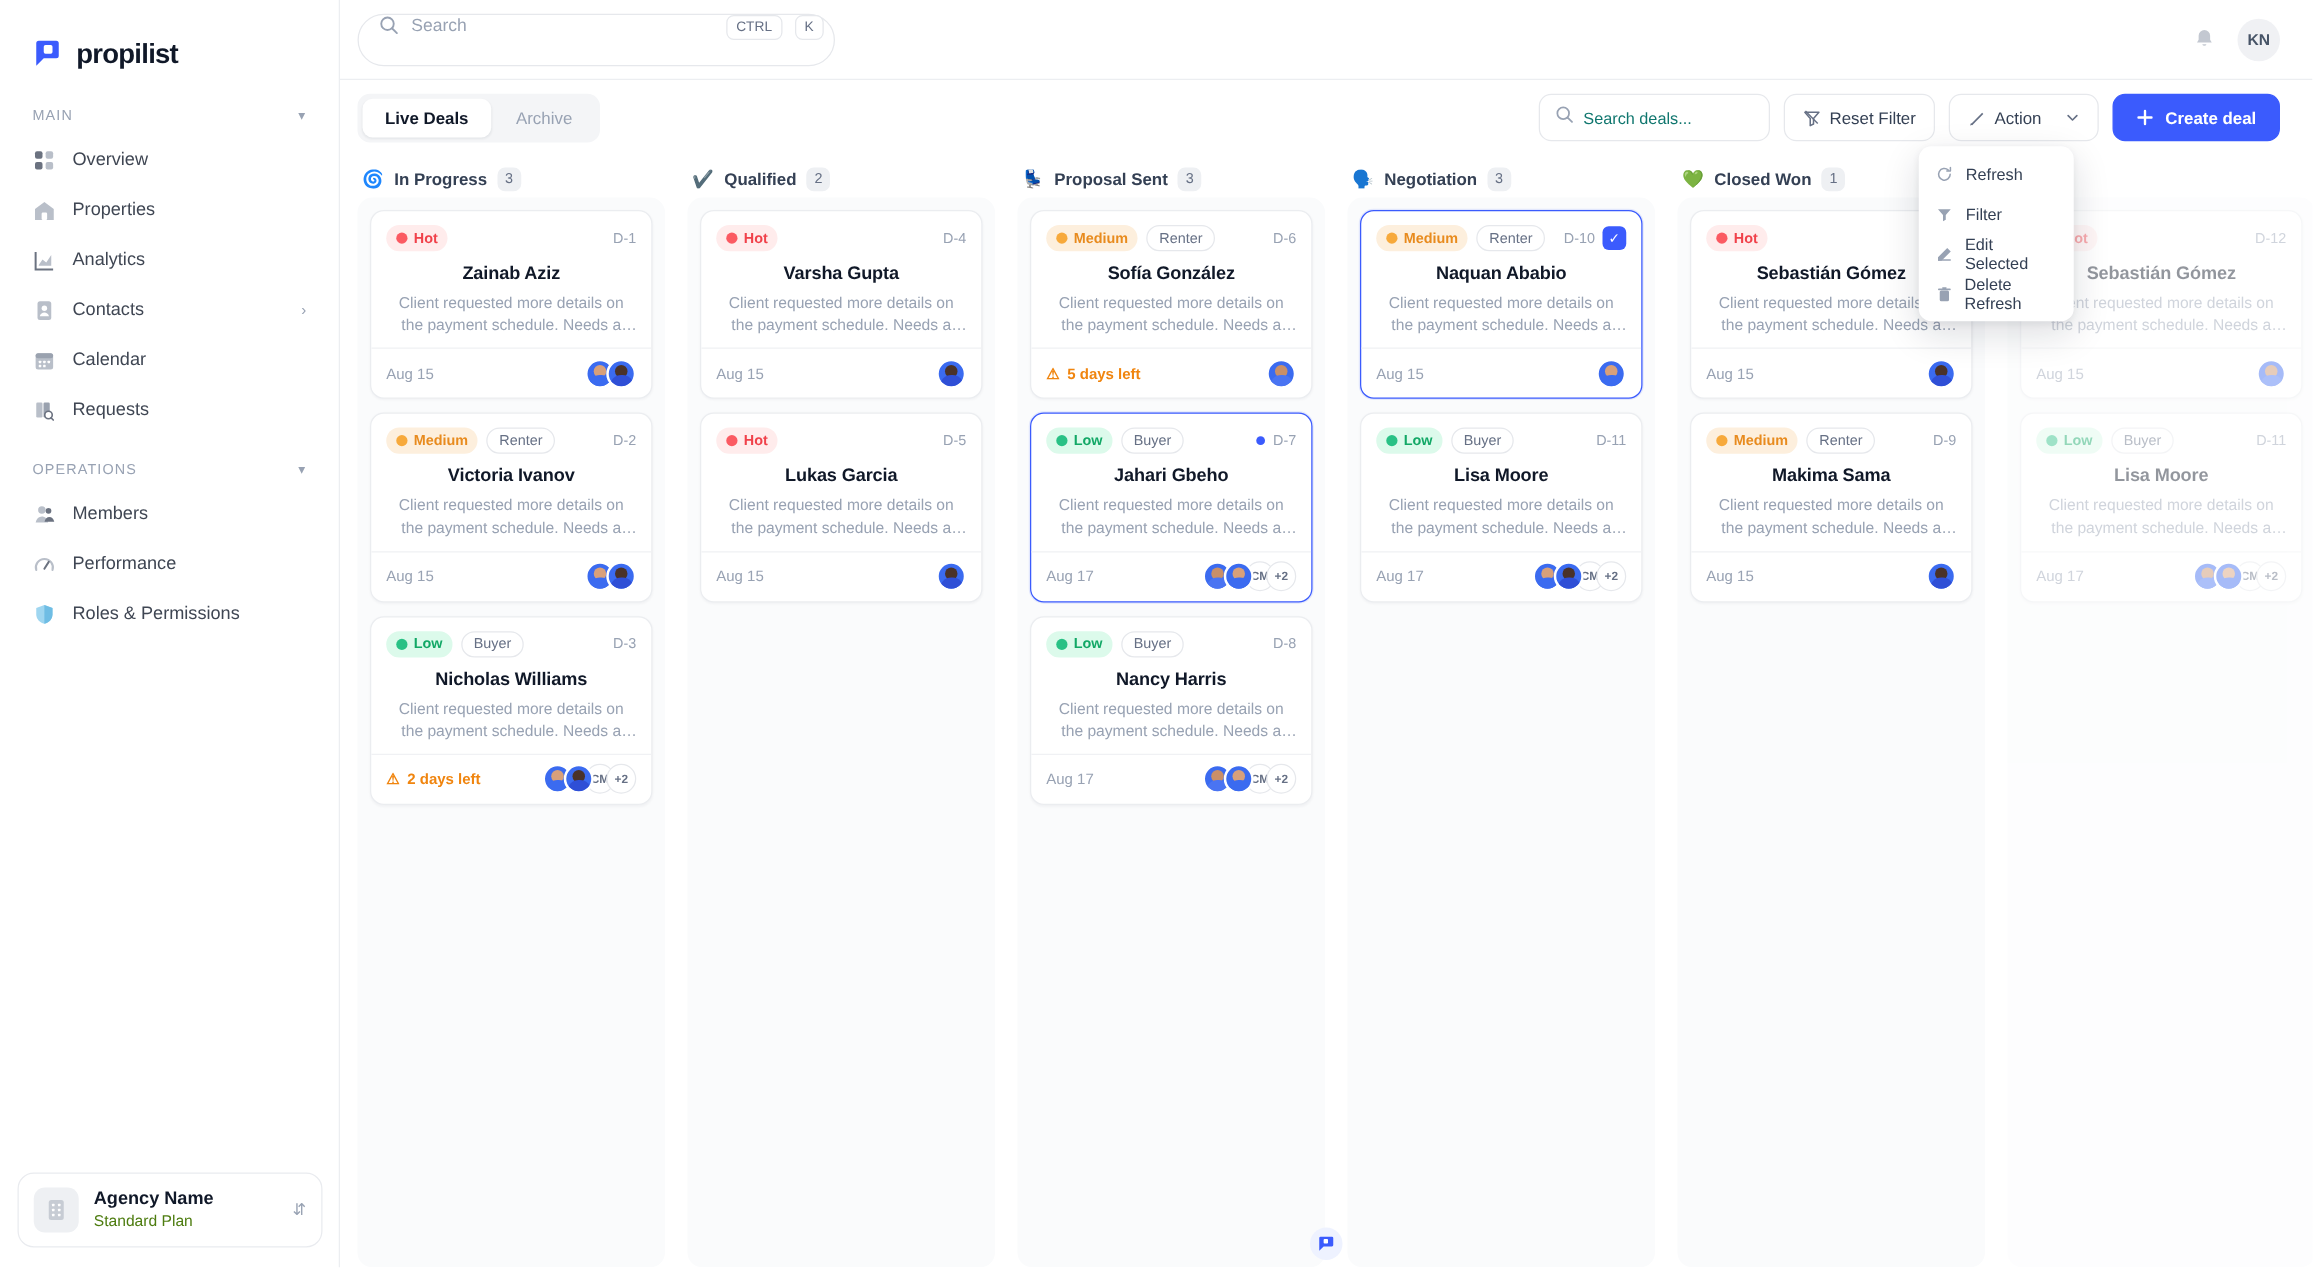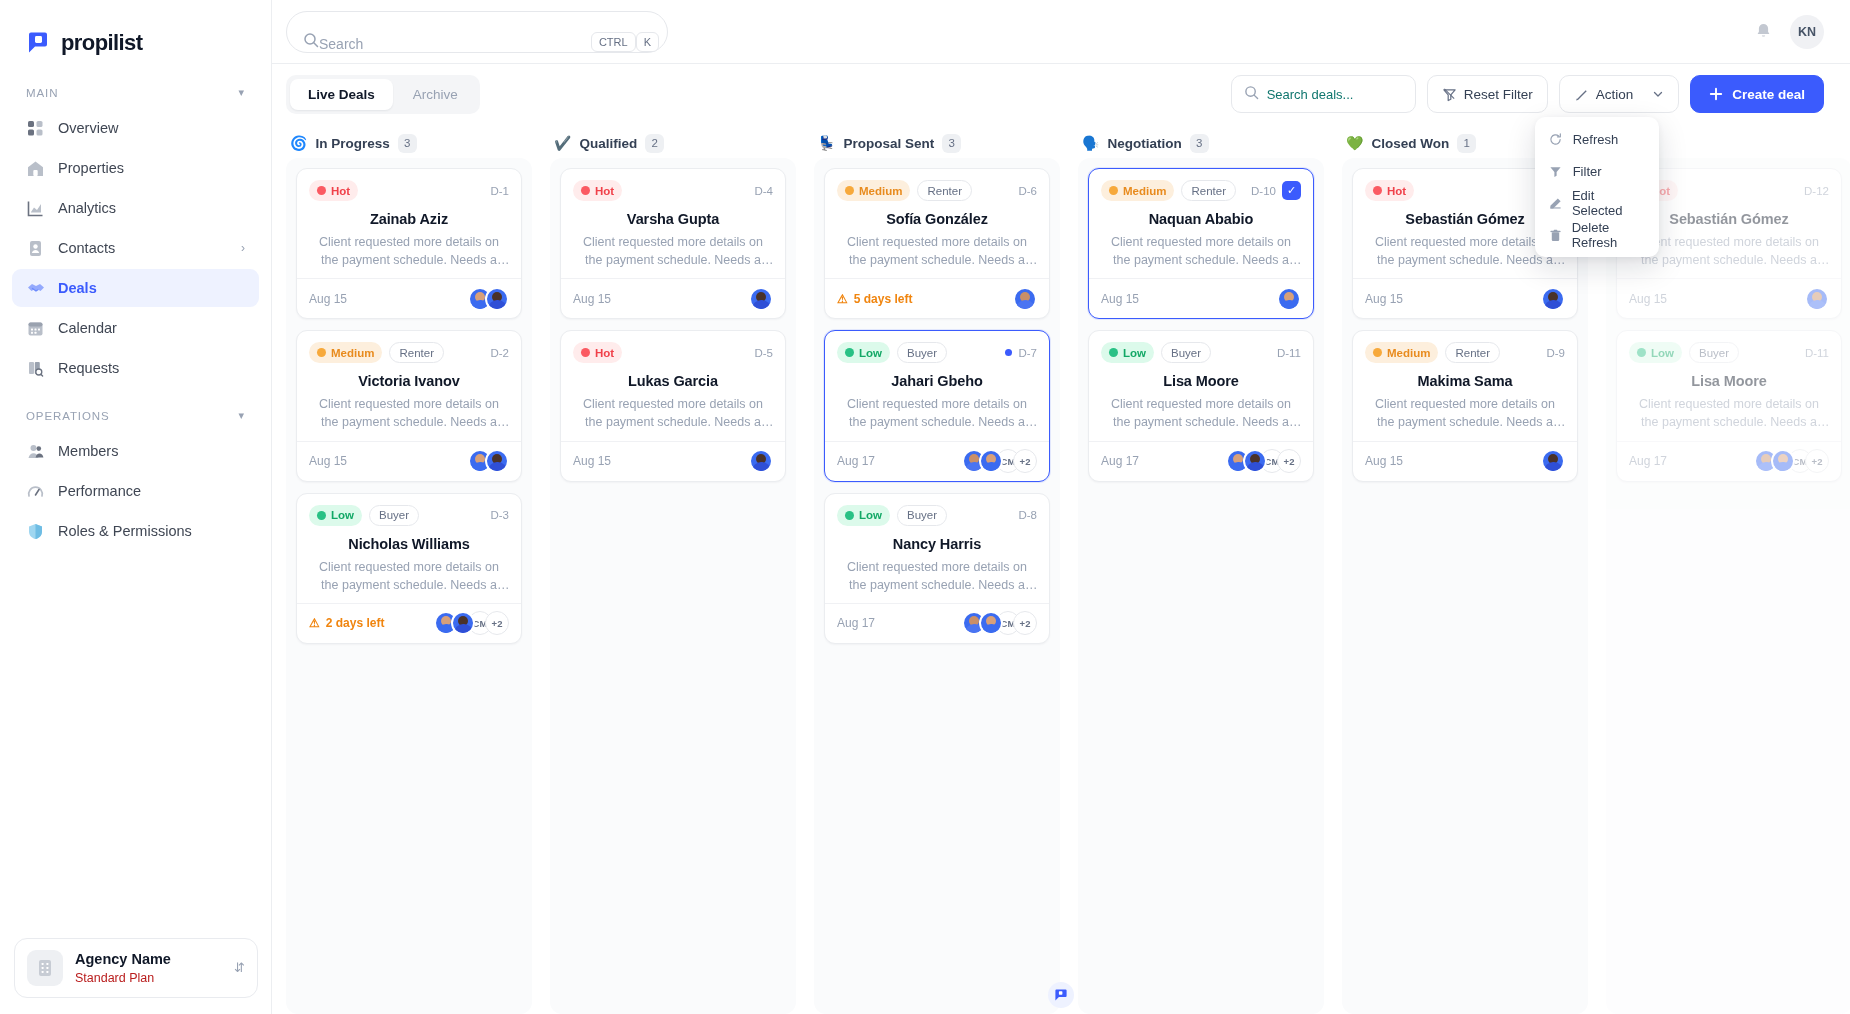--- a/index.html
+++ b/index.html
@@ -44,34 +44,34 @@
 
   .org-card {
     position: absolute; left: 14px; bottom: 16px; width: 244px;
     border: 1px solid #e9ebef; border-radius: 13px;
     display: flex; align-items: center; gap: 12px; padding: 11px 12px;
     background: #fff; cursor: pointer;
   }
   .org-logo { width: 36px; height: 36px; border-radius: 9px; background: #eef0f3; display:flex; align-items:center; justify-content:center; flex:0 0 36px;}
   .org-text { flex: 1; min-width: 0; }
   .org-name { font-size: 14.5px; font-weight: 700; color: #101828; line-height: 1.25; }
-  .org-plan { font-size: 12.5px; color: #b91c1c; line-height: 1.3; }
+  .org-plan { font-size: 12.5px; color: #4d7c0f; line-height: 1.3; }
   .org-caret { color: #98a2b3; font-size: 13px; }
 
   
   .main { flex: 1; min-width: 0; height: 1014px; display: flex; flex-direction: column; background: #ffffff; position: relative; }
 
   .topbar {
     height: 64px; flex: 0 0 64px;
     border-bottom: 1px solid #eceef1;
     display: flex; align-items: center; padding: 0 26px 0 14px;
   }
   .global-search {
     width: 382px; height: 42px; border: 1px solid #e6e8ec; border-radius: 21px;
-    display: flex; align-items: flex-end; gap: 0; padding: 0 8px 0 16px; cursor: text;
+    display: flex; align-items: flex-start; gap: 10px; padding: 0 8px 0 16px; cursor: text;
   }
   .global-search .ph { flex:1; font-size: 14px; color: #98a2b3; }
   .kbd {
     border: 1px solid #e6e8ec; border-radius: 6px; background: #fff;
     font-size: 11px; color: #667085; padding: 3px 7px; font-family: "Liberation Sans", sans-serif;
   }
   .topbar-right { margin-left: auto; display: flex; align-items: center; gap: 16px; }
   .bell { width: 22px; height: 22px; display:flex; align-items:center; justify-content:center; color:#aeb4be; cursor:pointer;}
   .avatar-initials {
     width: 34px; height: 34px; border-radius: 50%; background: #f0f1f4;
@@ -256,29 +256,20 @@
       <div class="nav-item">
         <span class="ico">
             <svg width="17" height="17" viewBox="0 0 17 17">
               <rect x="3" y="1" width="11" height="15" rx="2" fill="#b9bfc9"></rect>
               <circle cx="8.5" cy="6.5" r="2.2" fill="#fff"></circle>
               <path d="M4.8 13c.6-2 2-3 3.7-3s3.1 1 3.7 3z" fill="#fff"></path>
             </svg>
           </span>
         <span>Contacts</span>
         <span class="caret">›</span>
-      </div>
-      <div class="nav-item active">
-        <span class="ico">
-            <svg width="18" height="18" viewBox="0 0 18 18">
-              <path d="M1 8.5 5 5l4 2 4-2 4 3.5-3.5 3.5-2.5-1.5-2 1.5-2-1.5L4.5 12z" fill="#93a9fd"></path>
-              <path d="M5.5 9.5 9 12l2-1.2" stroke="#6b8afd" stroke-width="1.3" fill="none" stroke-linecap="round"></path>
-            </svg>
-          </span>
-        <span>Deals</span>
       </div>
       <div class="nav-item">
         <span class="ico">
             <svg width="17" height="17" viewBox="0 0 17 17">
               <rect x="1.5" y="2.5" width="14" height="13" rx="2" fill="#b9bfc9"></rect>
               <rect x="1.5" y="2.5" width="14" height="4" rx="2" fill="#9aa2af"></rect>
               <g fill="#fff">
                 <rect x="4" y="8.5" width="2" height="2" rx=".5"></rect>
                 <rect x="7.5" y="8.5" width="2" height="2" rx=".5"></rect>
                 <rect x="11" y="8.5" width="2" height="2" rx=".5"></rect>

